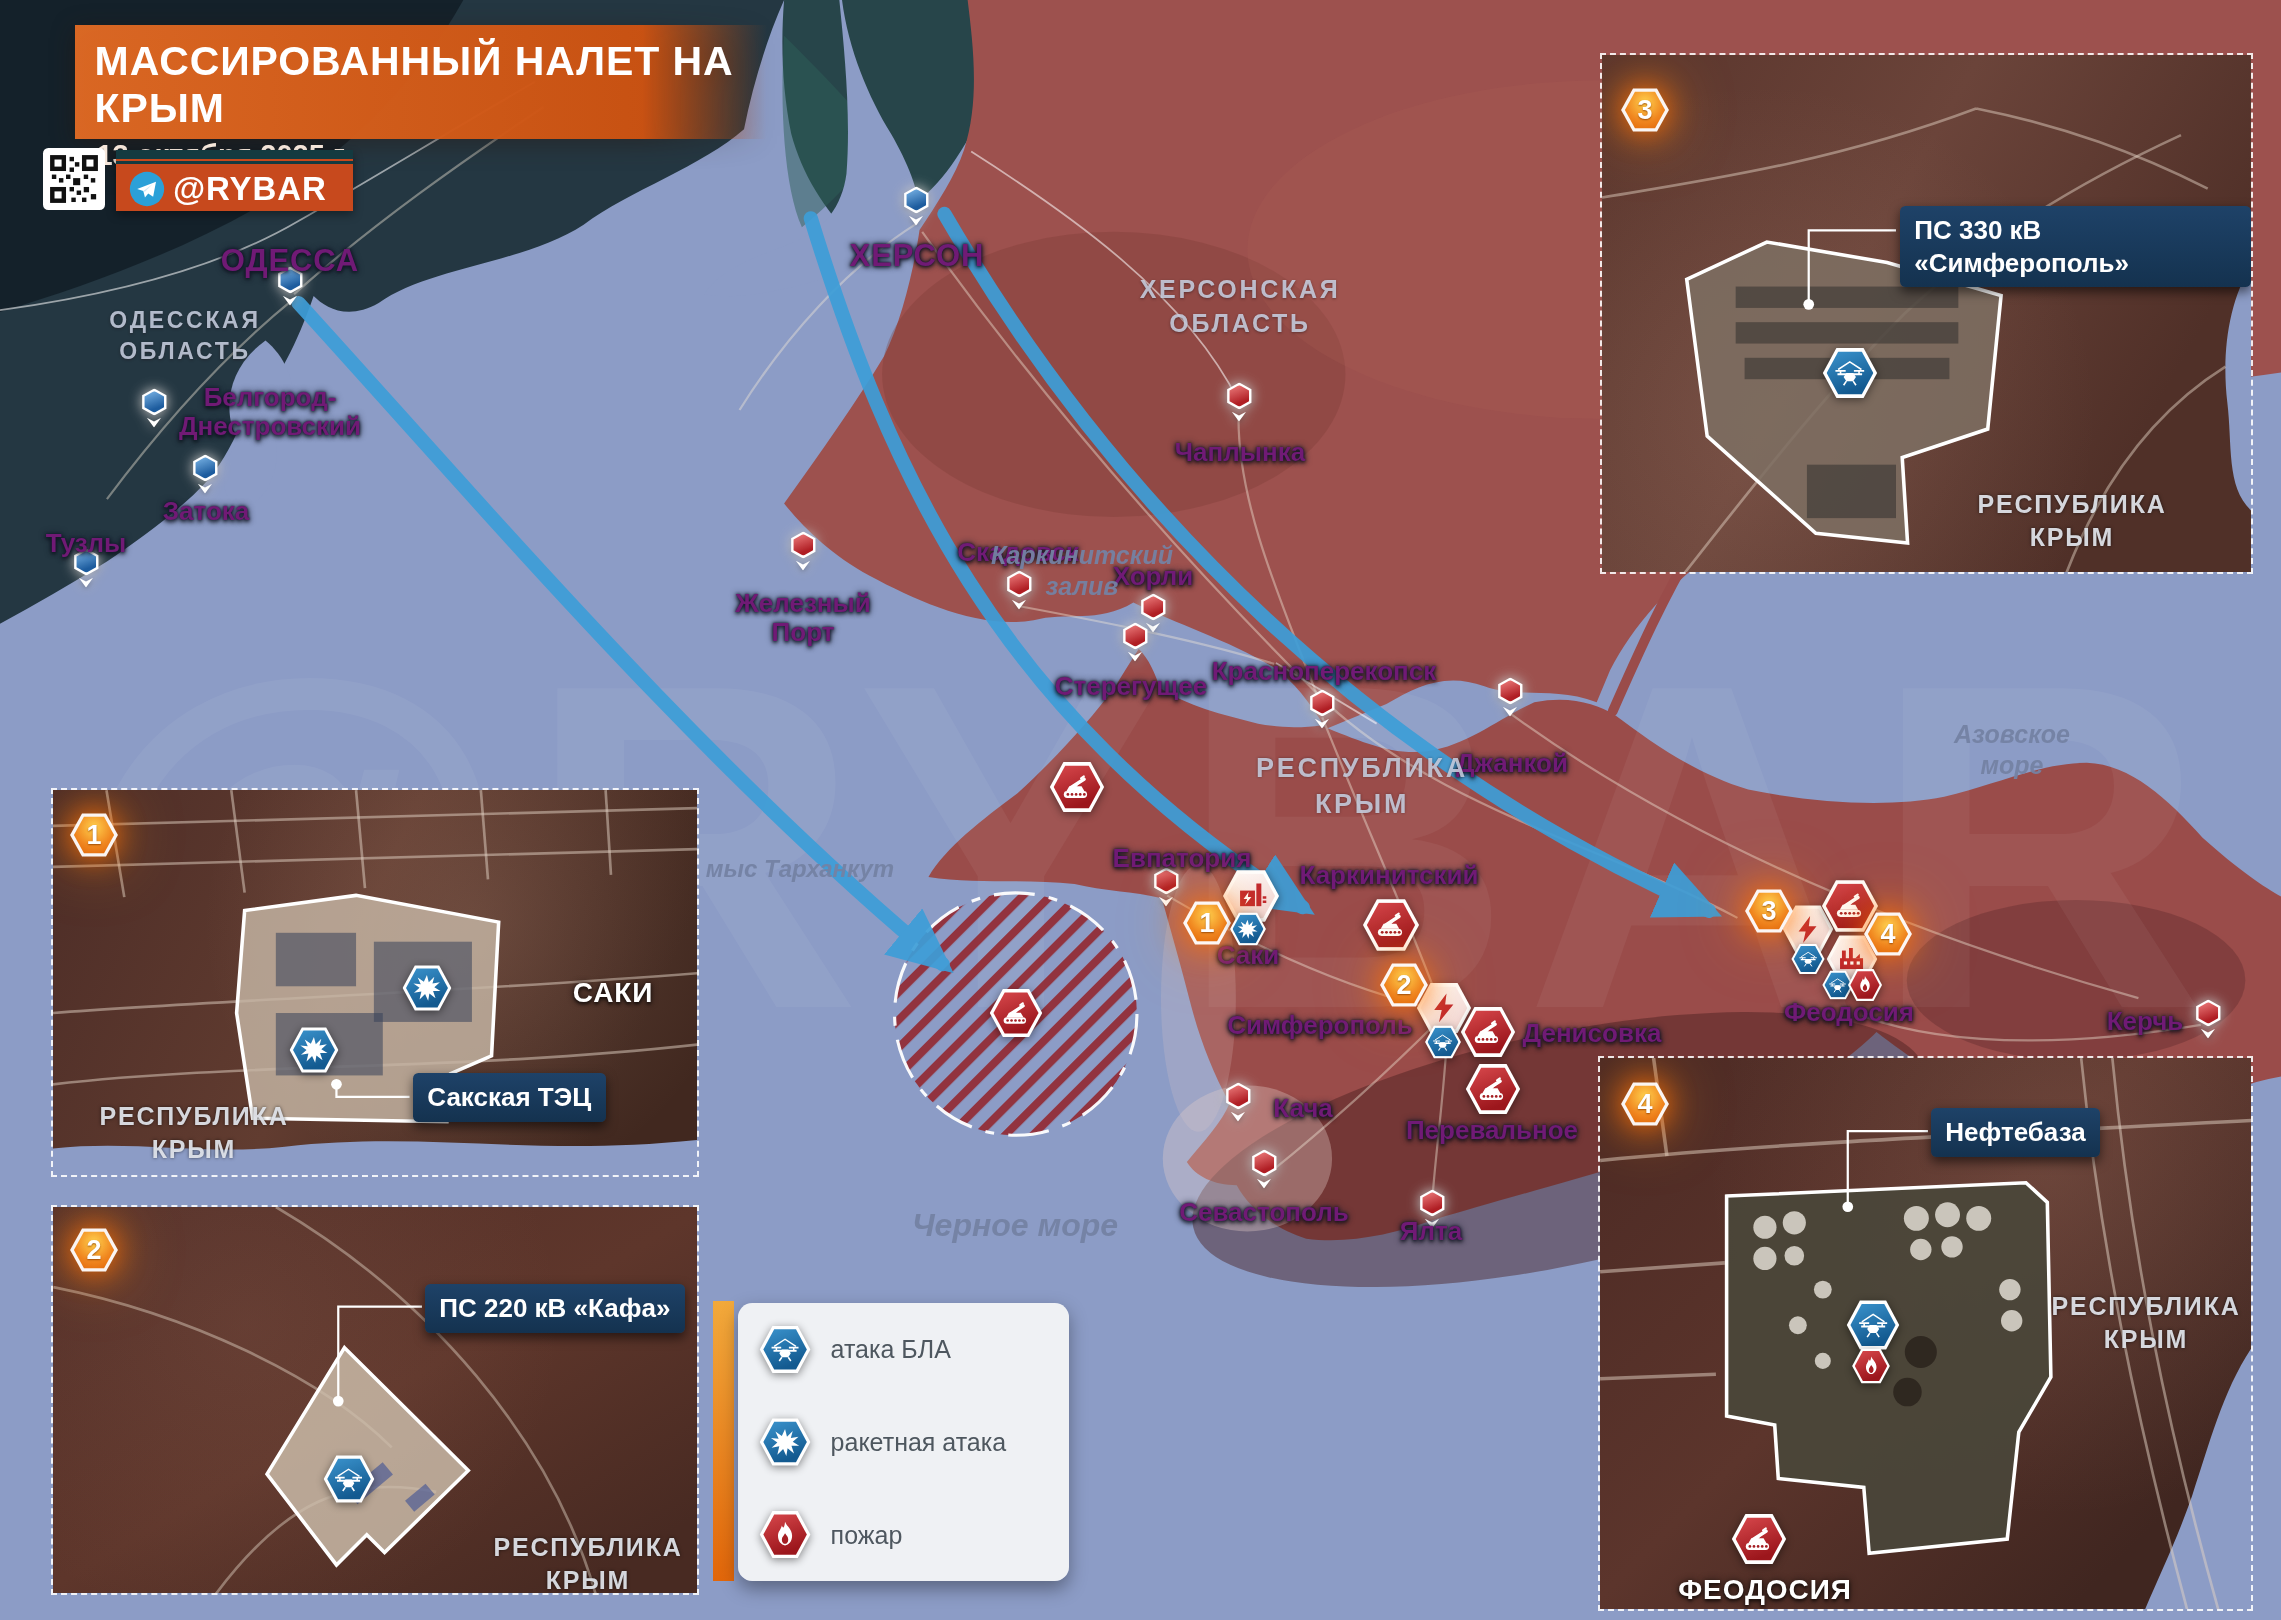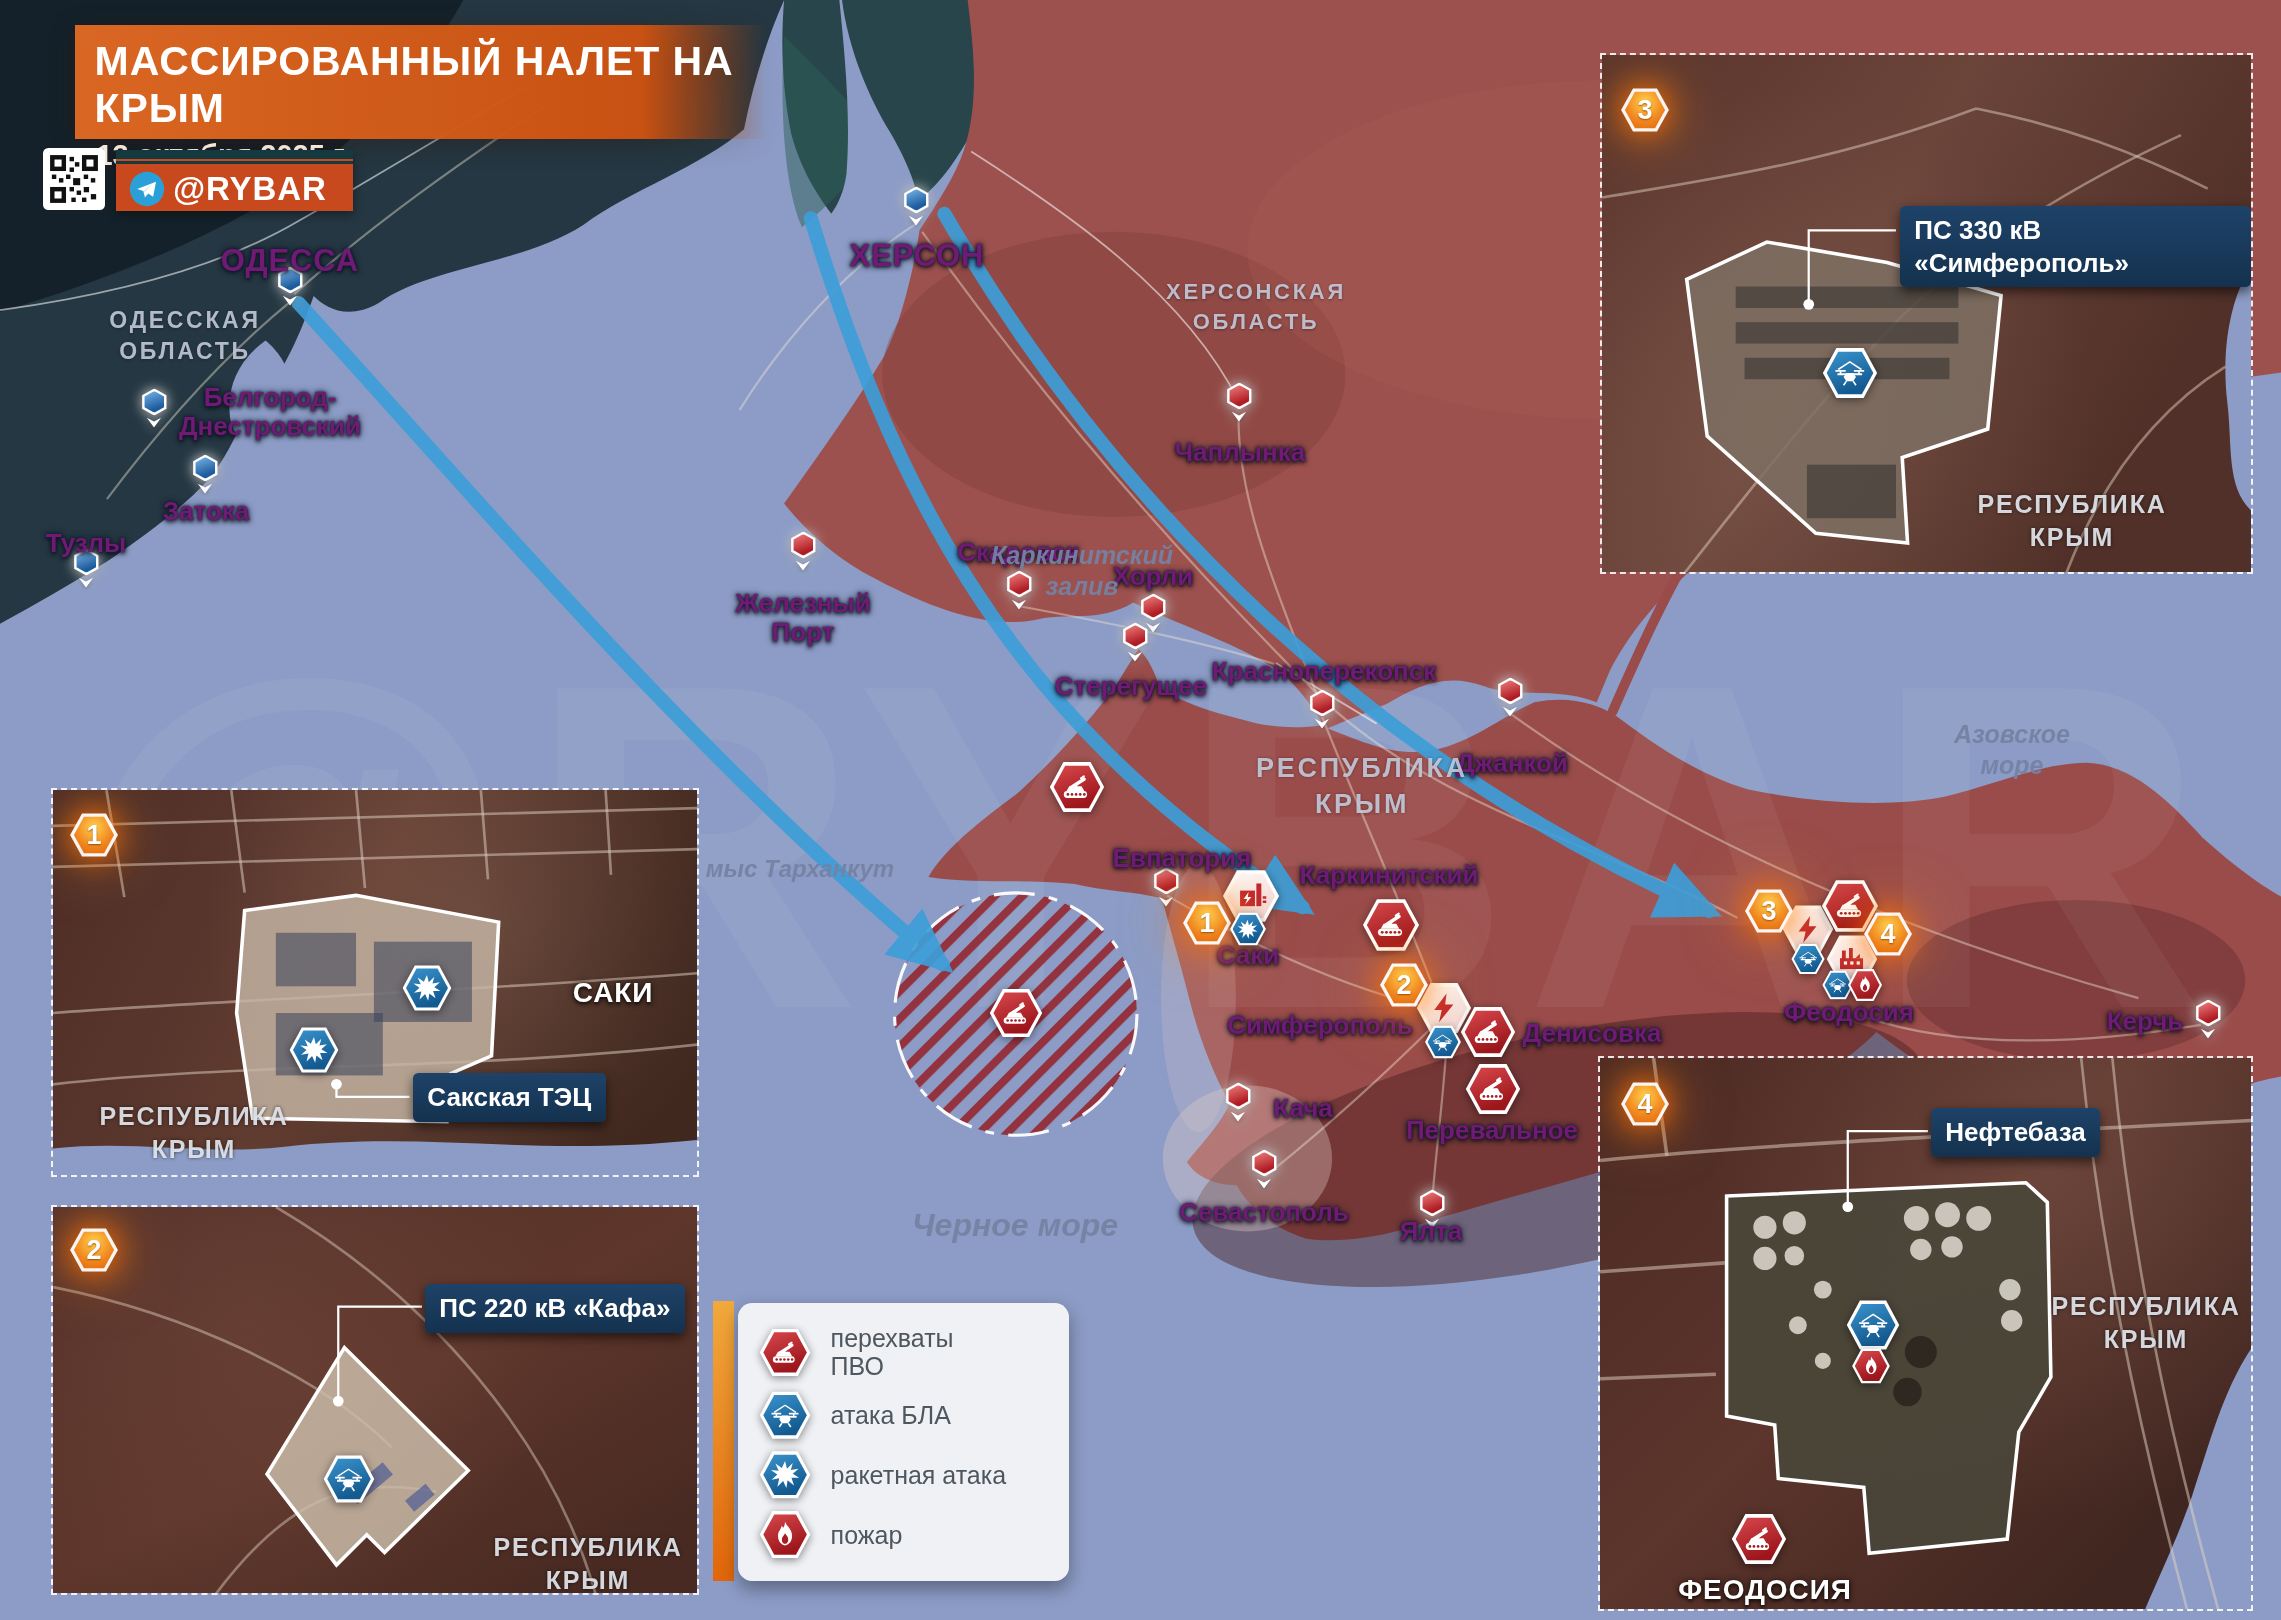--- a/index.html
+++ b/index.html
@@ -495,21 +495,21 @@
       </div>
       <div class="clabel" style="left: 2145px; top: 1022px;">Керчь</div>
       <div class="clabel" style="left: 1248px; top: 956px;">Саки</div>
       <div class="clabel" style="left: 1389px; top: 876px;">Каркинитский</div>
       <div class="clabel" style="left: 1320px; top: 1026px;">Симферополь</div>
       <div class="clabel" style="left: 1592px; top: 1034px;">Денисовка</div>
       <div class="clabel" style="left: 1492px; top: 1131px;">Перевальное</div>
       <div class="clabel" style="left: 1849px; top: 1013px;">Феодосия</div>
       <div class="rlabel" style="left: 185px; top: 336px; font-size: 23px;">ОДЕССКАЯ
 ОБЛАСТЬ</div>
-      <div class="rlabel" style="left: 1240px; top: 307px; font-size: 22px; margin-left: 16px;">ХЕРСОНСКАЯ
+      <div class="rlabel" style="left: 1240px; top: 307px; font-size: 25px;">ХЕРСОНСКАЯ
 ОБЛАСТЬ</div>
       <div class="rlabel" style="left: 1362px; top: 786px; font-size: 27px;">РЕСПУБЛИКА
 КРЫМ</div>
       <div class="wlabel" style="left: 1082px; top: 571px; font-size: 25px;">Каркинитский
 залив</div>
       <div class="wlabel" style="left: 2012px; top: 750px; font-size: 25px;">Азовское
 море</div>
       <div class="wlabel" style="left: 983px; top: 1225px; font-size: 32px; margin-left: 32px;">Черное море</div>
       <div class="wlabel" style="left: 800px; top: 869px; font-size: 24px;">мыс Тарханкут</div>
       <div class="hx v-red" style="left: 1077px; top: 787px; width: 59px; height: 53px;">
@@ -656,30 +656,20 @@
     <svg class="tg" viewBox="0 0 44 44">
       <circle cx="22" cy="22" r="21" fill="#2ba0d8"></circle>
       <path d="M33 13 L10 22 L17.5 24.5 L19.5 32.5 L23.5 27.5 L29.5 31.5 Z" fill="#fff"></path>
       <path d="M17.5 24.5 L29 16 L19.5 25.5 Z" fill="#cfe7f5"></path>
     </svg>
     <span class="bt">@RYBAR</span>
   </div>
 
   <div id="legendbar"></div>
   <div id="legend">
-    <div class="lrow">
-      <div class="hx v-red" style="width:55px;height:50px">
-          <span class="hs"></span>
-          <svg viewBox="0 0 38.4375 34.7188" width="34" height="31">
-            <use href="#ic-launcher"></use>
-          </svg>
-        </div>
-      <span class="lt">перехваты
-ПВО</span>
-    </div>
     <div class="lrow">
       <div class="hx v-blue" style="width:55px;height:50px">
           <span class="hs"></span>
           <svg viewBox="0 0 38.4375 34.7188" width="34" height="31">
             <use href="#ic-drone"></use>
           </svg>
         </div>
       <span class="lt">атака БЛА</span>
     </div>
     <div class="lrow">

